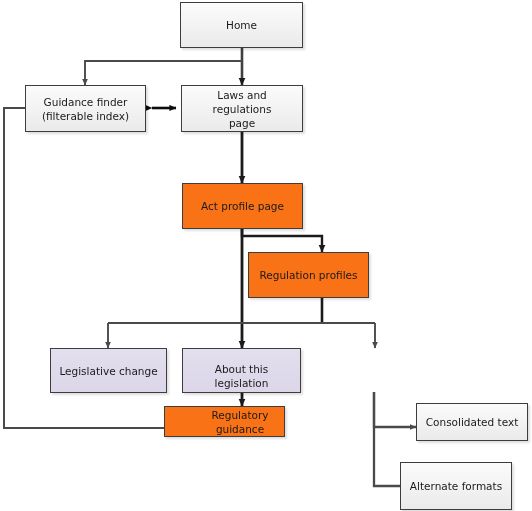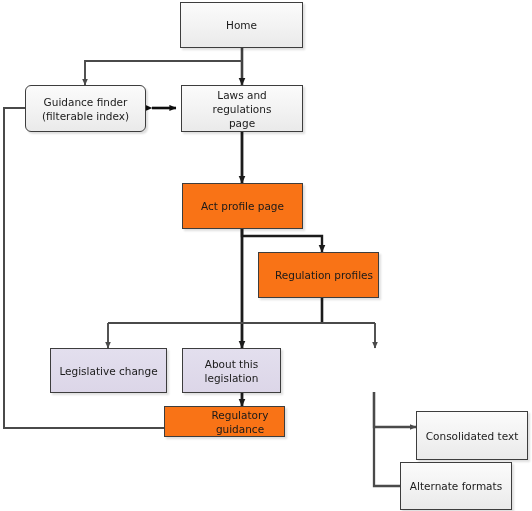--- a/index.html
+++ b/index.html
@@ -123,52 +123,52 @@
     </g>
     <g>
       <path d="M374,392 L374,486 L416,486" stroke="#4a4a4a" stroke-width="2.3" fill="none" marker-end="url(#ahs)"></path>
     </g>
   </svg>
 
   <div class="node node-grey" style="left:180px; top:2px; width:123px; height:46px;">
     <span>Home</span>
   </div>
 
-  <div class="node node-grey" style="left:25px; top:85px; width:121px; height:47px;border-radius:6px;">
+  <div class="node node-grey" style="left:25px; top:85px; width:121px; height:47px;">
     <span>Guidance finder
 (filterable index)</span>
   </div>
 
   <div class="node node-grey" style="left:181px; top:85px; width:122px; height:47px;">
     <span>Laws and regulations
 page</span>
   </div>
 
   <div class="node node-green" style="left:182px; top:183px; width:121px; height:46px;">
     <span>Act profile page</span>
   </div>
 
-  <div class="node node-green" style="left:258px; top:252px; width:121px; height:46px;justify-content:flex-end;">
+  <div class="node node-green" style="left:248px; top:252px; width:121px; height:46px;">
     <span>Regulation profiles</span>
   </div>
 
   <div class="node node-purple" style="left:50px; top:348px; width:117px; height:45px;text-align:center;">
     <span>Legislative change</span>
   </div>
 
-  <div class="node node-purple" style="left:182px; top:348px; width:99px; height:45px;">
+  <div class="node node-purple" style="left:182px; top:348px; width:119px; height:45px;align-items:flex-end;">
     <span>About this legislation</span>
   </div>
 
 
   <div class="node node-green" style="left:164px; top:406px; width:121px; height:31px;padding-left:36px;">
     <span>Regulatory guidance</span>
   </div>
 
-  <div class="node node-grey" style="left:416px; top:403px; width:112px; height:49px;margin-top:8px;">
+  <div class="node node-grey" style="left:416px; top:403px; width:112px; height:38px;">
     <span>Consolidated text</span>
   </div>
 
   <div class="node node-grey" style="left:400px; top:462px; width:112px; height:48px;">
     <span>Alternate formats</span>
   </div>
 
 </div>
 
 </body></html>

